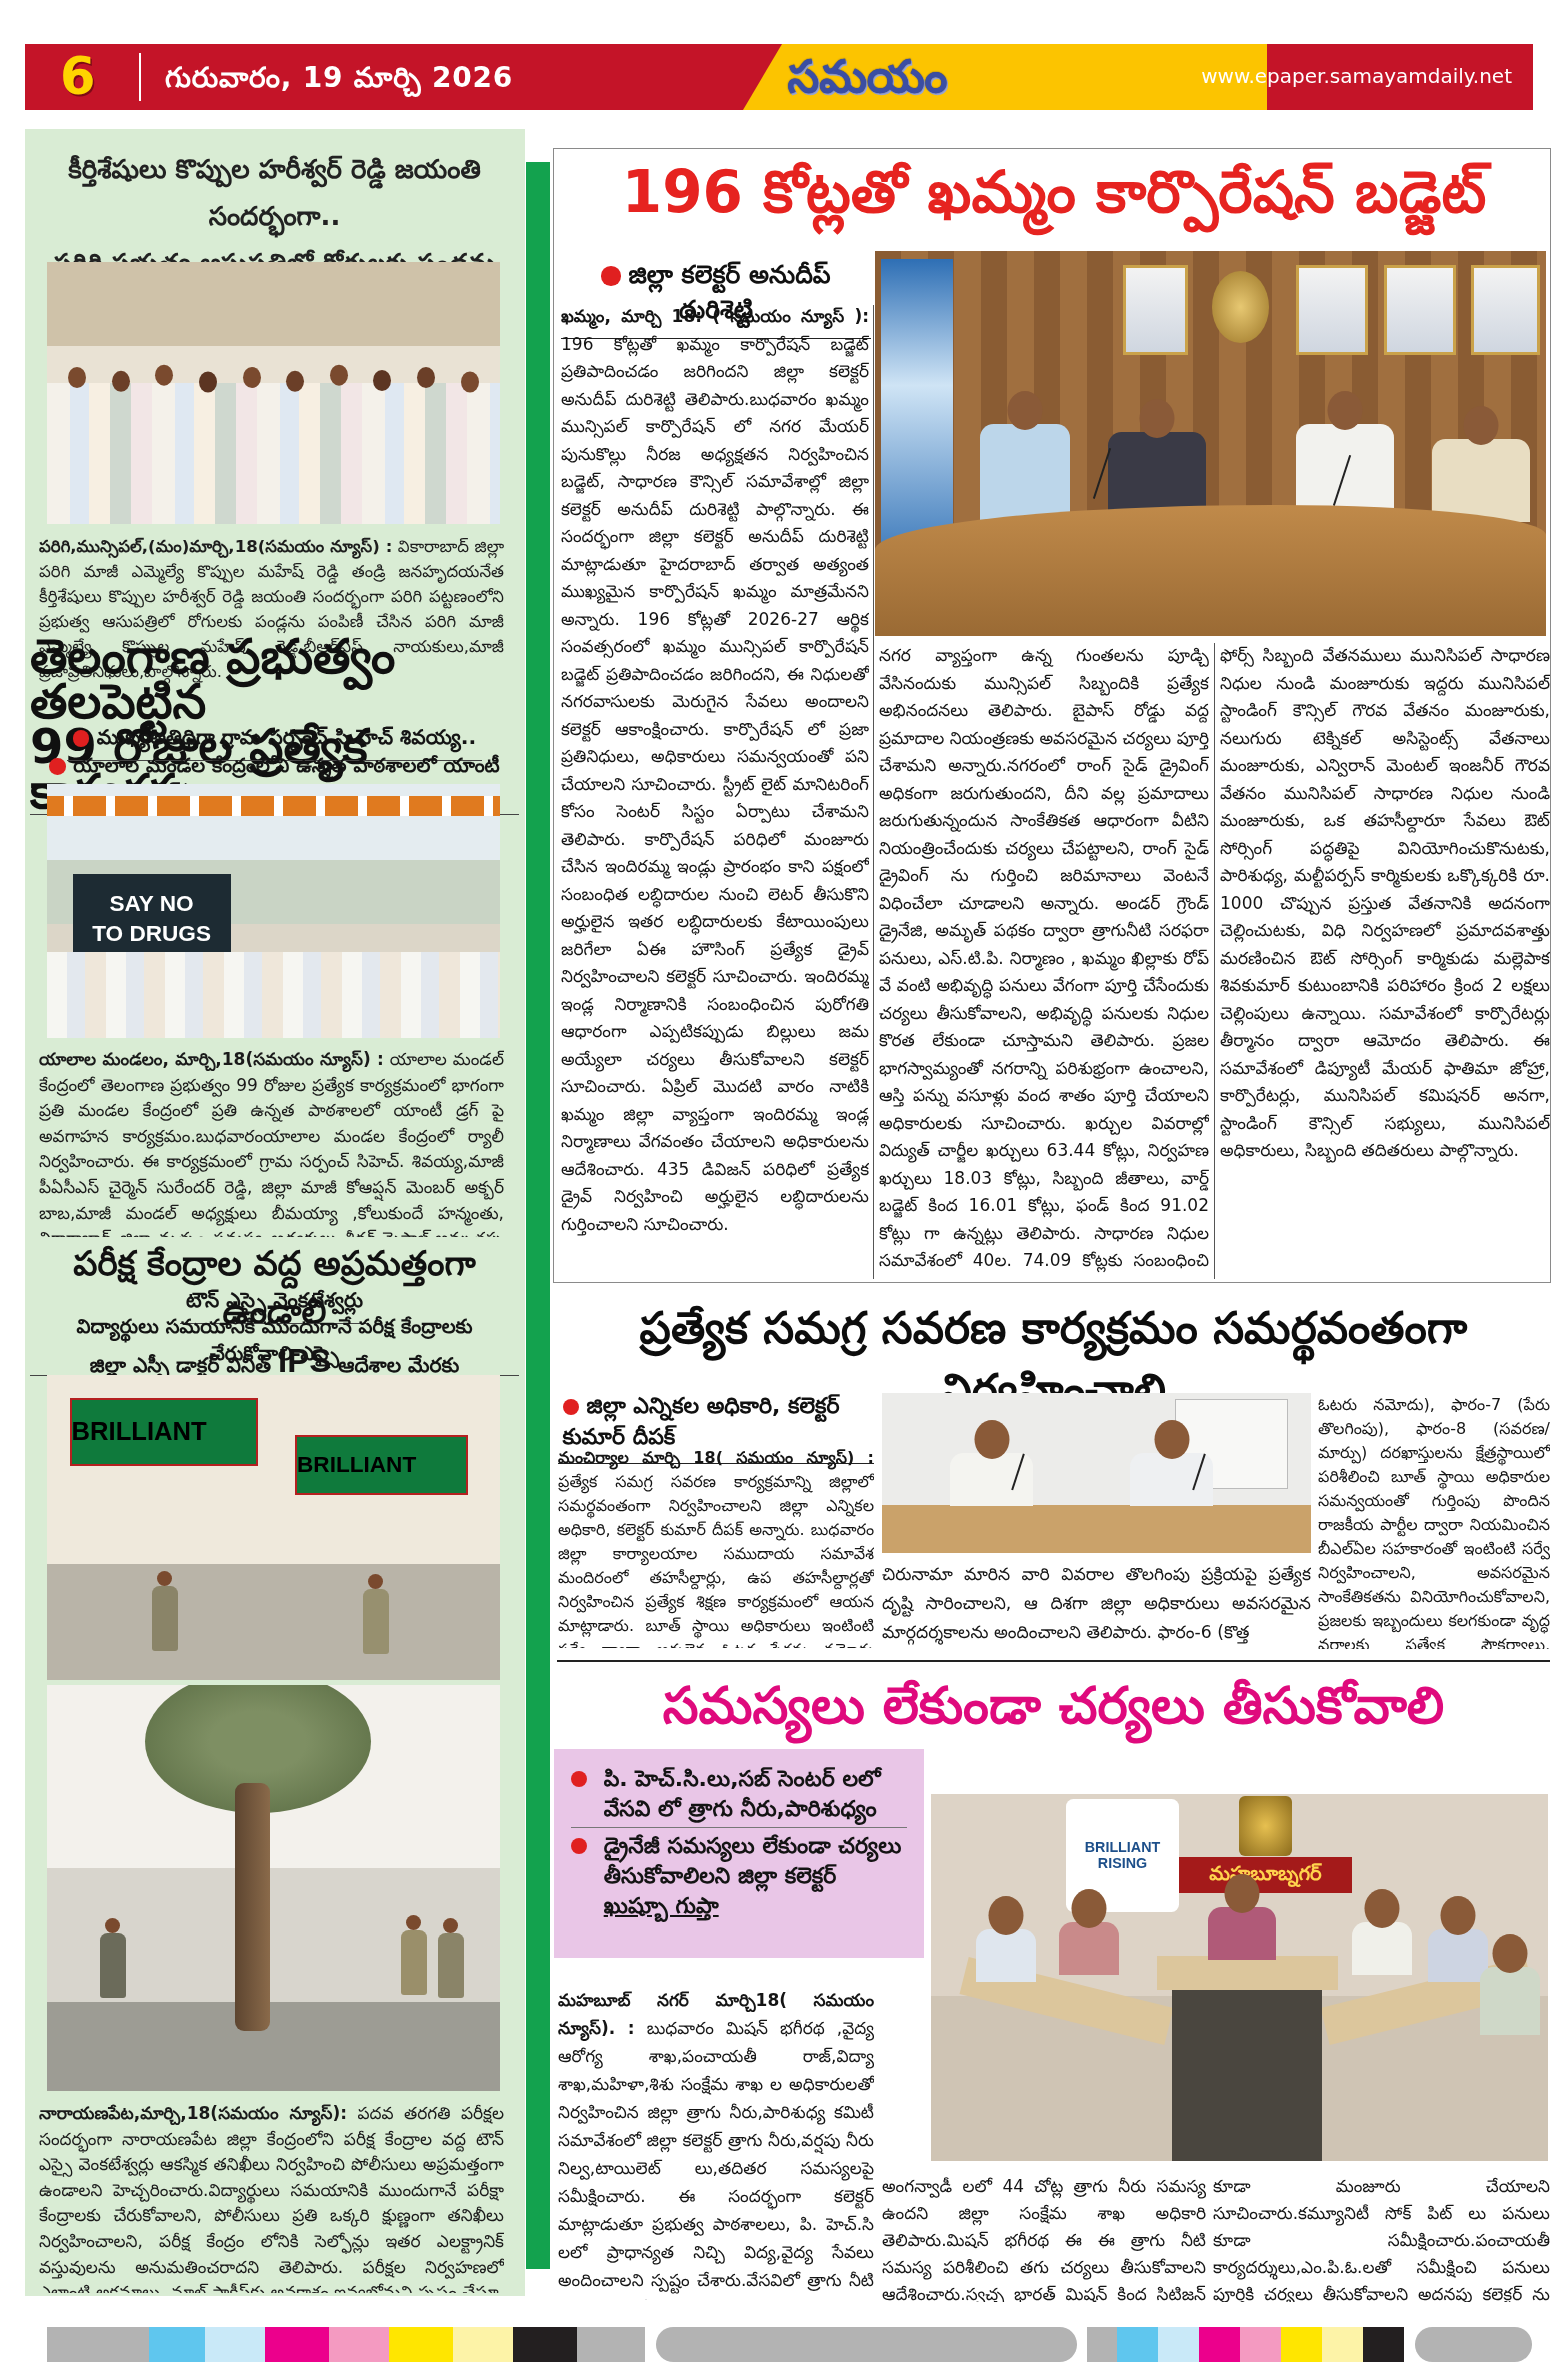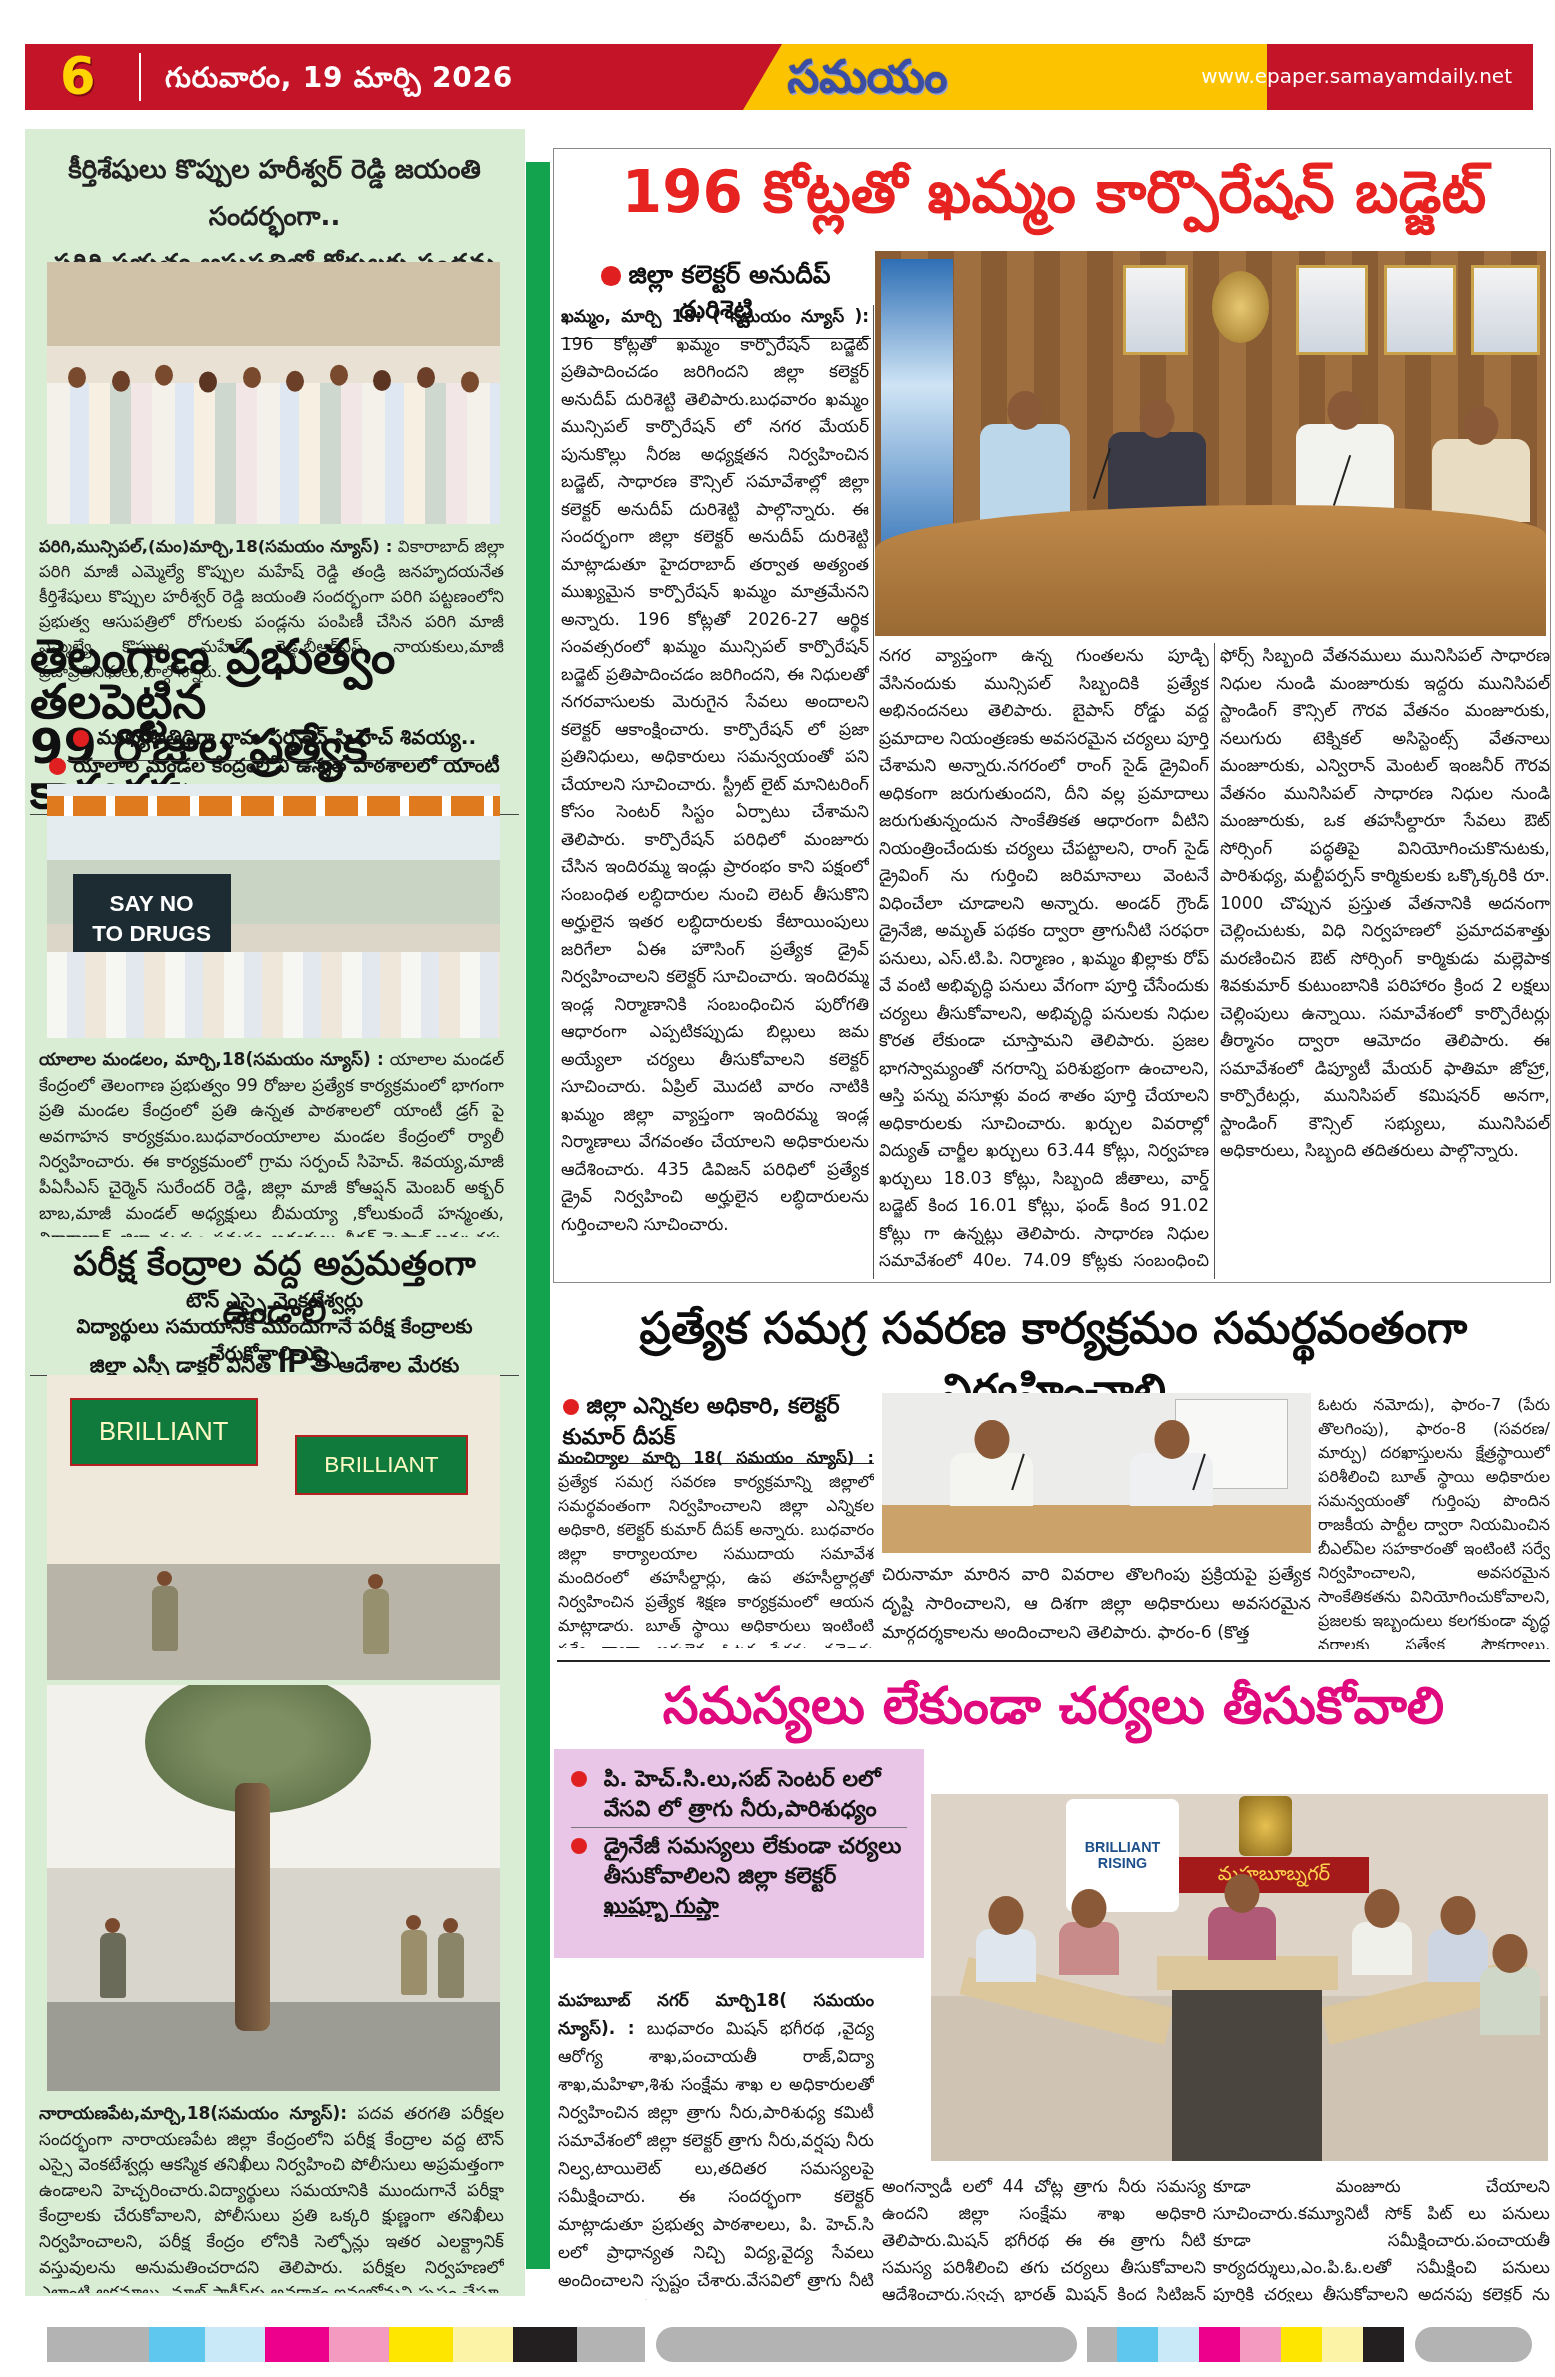--- a/index.html
+++ b/index.html
@@ -73,40 +73,40 @@
     background:repeating-linear-gradient(90deg,#f4f1ea 0 22.6px,#dfe8f2 22.6px 42px,#f7efe2 42px 63px,#cfd8cf 63px 84px,#f2e6e6 84px 105px)}
   .heads{position:absolute;width:18px;height:21px;border-radius:50%;background:#7a4a2e}
   .ph-b{left:47px;top:784px;width:453px;height:254px;background:linear-gradient(#e4ecf0 0 30%,#c9d4c5 30% 55%,#dcd6c8 55% 100%)}
   .ph-b .bunting{position:absolute;left:0;top:12px;width:100%;height:19.6px;
     background:repeating-linear-gradient(90deg,#e07a1f 0 16.6px,#ffffff 16.6px 25.6px,#e07a1f 25.6px 42px)}
   .ph-b .banner{position:absolute;left:25.6px;top:90px;width:158px;height:90px;background:#1d2b33;color:#fff;
     display:flex;flex-direction:column;justify-content:center;align-items:center;font-weight:bold;font-size:22.6px;font-family:"Liberation Sans",sans-serif;line-height:30px}
   .ph-b .crowd{position:absolute;left:0;bottom:0;width:100%;height:34%;
     background:repeating-linear-gradient(90deg,#f6f6f2 0 19.6px,#e3e8ee 19.6px 38px,#efe7da 38px 59px)}
   .ph-c1{left:47px;top:1375px;width:453px;height:305px;background:linear-gradient(#efe9dc 0 62%,#b9b4a8 62% 100%)}
-  .gboard{position:absolute;background:#0f7a3c;color:#fef9c3;font-family:"Liberation Sans",sans-serif;font-weight:normal;
-    display:flex;align-items:center;justify-content:center;border:2.3px solid #b52020}
+  .gboard{position:absolute;background:#0f7a3c;color:#000000;font-family:"Liberation Sans",sans-serif;font-weight:bold;
+    display:flex;align-items:center;border:2.3px solid #b52020}
   .ph-c2{left:47px;top:1685px;width:453px;height:406px;background:linear-gradient(#f3f1ec 0 45%,#d8d5cd 45% 78%,#9d9c94 78% 100%)}
   .trunk{position:absolute;left:188px;top:98px;width:35px;height:248px;background:linear-gradient(90deg,#5d4530,#8a6a4a);border-radius:9px}
   .canopy{position:absolute;left:98px;top:-15px;width:226px;height:143px;background:radial-gradient(#7e8f63 30%,#66784e 70%);border-radius:50%}
   .fig{position:absolute;width:25.6px;height:65px;border-radius:7.5px 7.5px 3px 3px}
   .fig::before{content:"";position:absolute;left:5.3px;top:-15px;width:15px;height:15px;border-radius:50%;background:#7a4a2e}
   .ph-m{left:875px;top:251px;width:671px;height:385px;background:repeating-linear-gradient(90deg,#8a5c33 0 25.6px,#a06f3f 25.6px 53px)}
   .frame{position:absolute;top:13.5px;height:90px;border:3.8px solid #caa24a;background:linear-gradient(#f3f3f3,#cfd6e0)}
   .plaque{position:absolute;top:19.6px;width:57px;height:72px;border-radius:50%;background:radial-gradient(#e7c872,#9a7426)}
   .desk-m{position:absolute;left:0;bottom:0;width:100%;height:34%;background:linear-gradient(#c08a4a,#9a6a34);border-radius:60% 40% 0 0/45px 30px 0 0}
   .standee{position:absolute;left:6px;top:7.5px;width:72px;height:316px;background:linear-gradient(#2e6fb5,#cfe4f5 40%,#2e6fb5)}
   .person{position:absolute;border-radius:13.5px 13.5px 0 0}
   .person::before{content:"";position:absolute;left:50%;top:-33px;transform:translateX(-50%);width:35px;height:39px;border-radius:50%;background:#8a5a38}
   .mic{position:absolute;width:2.3px;height:53px;background:#222;transform:rotate(18deg)}
   .ph-a2{left:882px;top:1393px;width:429px;height:160px;background:linear-gradient(#ececea 0 70%,#caa26a 70% 100%)}
   .ph-a2 .screen{position:absolute;right:22.6px;top:6px;width:113px;height:90px;background:#f8f8f6;border:1.5px solid #bbb}
   .ph-a3{left:931px;top:1794px;width:617px;height:367px;background:linear-gradient(#ddd3c6 0 55%,#cfc4b4 55% 100%)}
-  .redboard{position:absolute;left:248px;top:63px;width:190px;height:36px;background:#a41a1a;color:#ffd34d;
-    display:flex;align-items:center;justify-content:center;font-weight:normal;font-size:19.6px}
+  .redboard{position:absolute;left:248px;top:63px;width:173px;height:36px;background:#a41a1a;color:#ffd34d;
+    display:flex;align-items:center;justify-content:center;font-weight:bold;font-size:19.6px}
   .emblem{position:absolute;left:308px;top:1.5px;width:53px;height:60px;background:radial-gradient(#e7c050,#8a6a1c);border-radius:6px}
   .poster{position:absolute;left:135px;top:4.5px;width:113px;height:113px;background:#ffffff;border-radius:7.5px;color:#1d4f8a;
     display:flex;align-items:center;justify-content:center;text-align:center;font-weight:bold;font-size:14.3px;font-family:"Liberation Sans",sans-serif}
   .utable{position:absolute;background:#dcc69c}
   .pit{position:absolute;left:241px;top:196px;width:150px;height:172px;background:#4a463f}
 
   
   .strip{left:47px;top:2327px;width:1485px;height:35px;display:flex;align-items:stretch}
   .sg{background:#b3b3b3}.sc{background:#5fc6ee}.slc{background:#c9e9f8}.sm{background:#ec008c}
   .sp{background:#f49ac1}.sy{background:#ffe600}.sly{background:#fdf3a7}.sk{background:#231f20}

